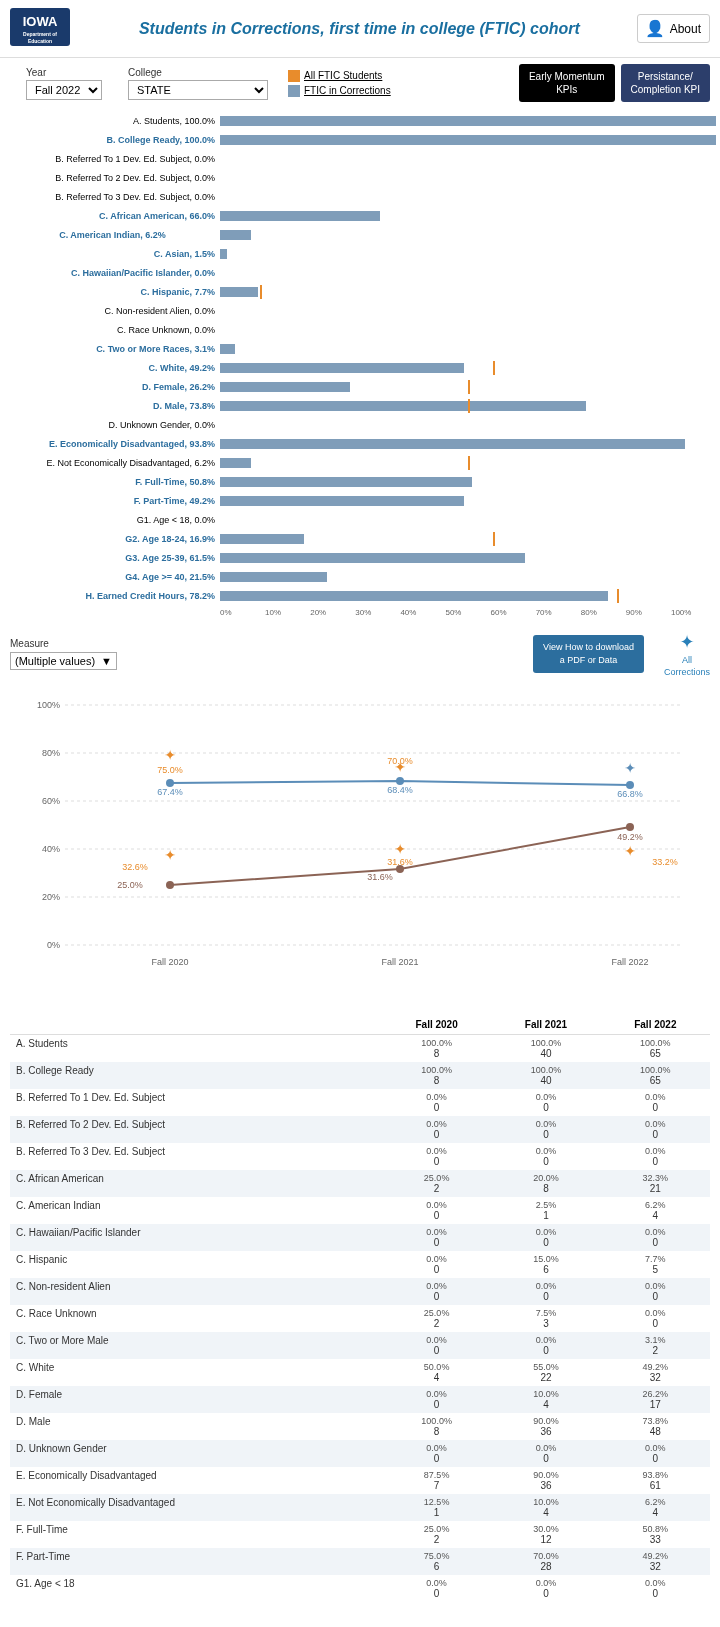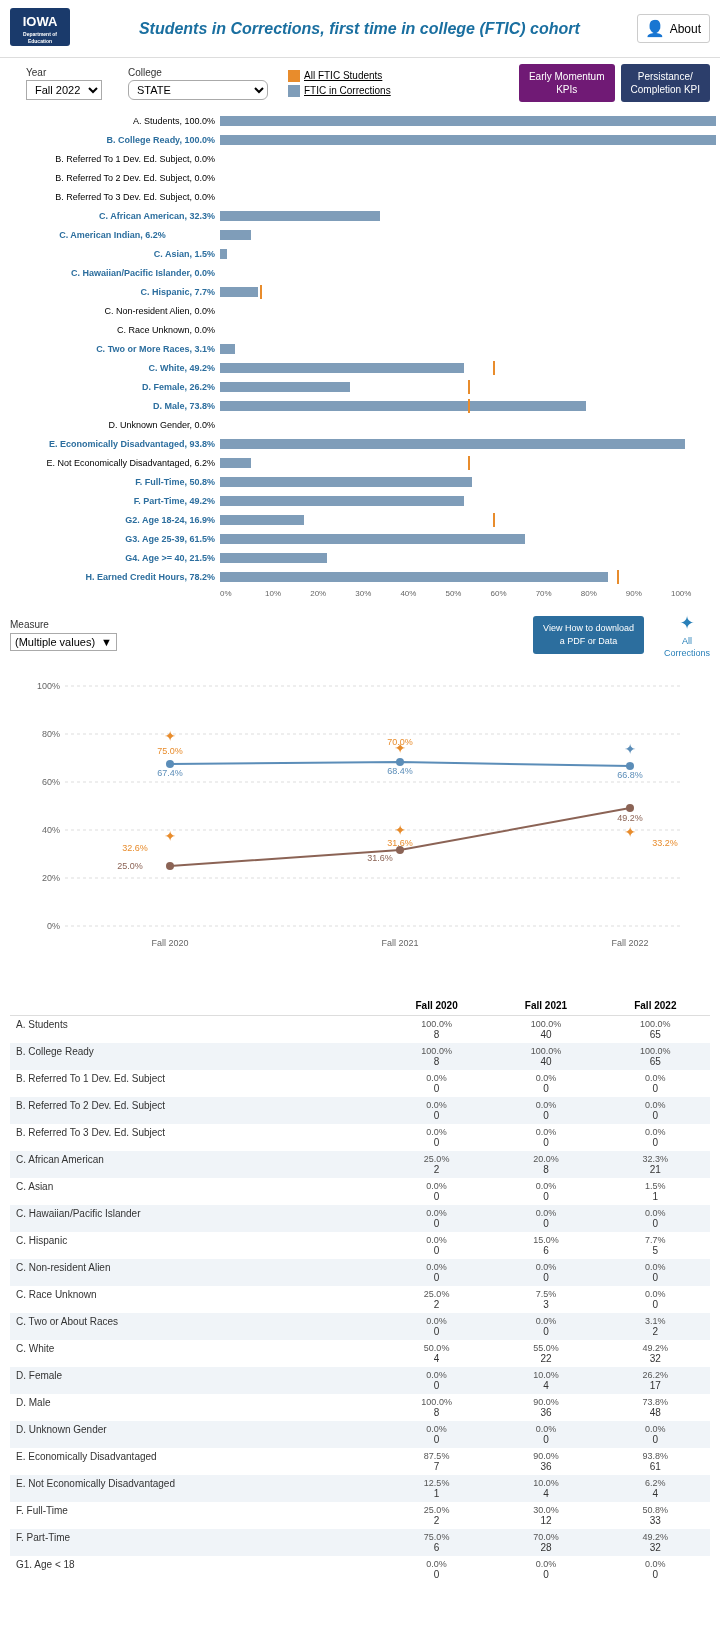--- a/index.html
+++ b/index.html
@@ -85,36 +85,36 @@
 
 <div class="controls">
   <div class="control-group">
     <span class="control-label">Year</span>
     <select>
       <option>Fall 2022</option>
     </select>
   </div>
   <div class="control-group">
     <span class="control-label">College</span>
-    <select style="width:140px;border-radius:6px;">
+    <select style="width:140px;">
       <option>STATE</option>
     </select>
   </div>
   <div class="legend-area">
     <div class="legend-item">
       <div class="legend-box" style="background:#e88c2c;"></div>
       <span>All FTIC Students</span>
     </div>
     <div class="legend-item">
       <div class="legend-box" style="background:#7f9db9;"></div>
       <span>FTIC in Corrections</span>
     </div>
   </div>
   <div class="kpi-buttons">
-    <button class="kpi-btn" style="background:#701a75;">Early Momentum<br>KPIs</button>
+    <button class="kpi-btn" style="background:#000000;">Early Momentum<br>KPIs</button>
     <button class="kpi-btn" style="background:#2c3e6b;">Persistance/<br>Completion KPI</button>
   </div>
 </div>
 
 <div class="bar-chart-section">
   <div id="bar-chart-rows">
       <div class="bar-row">
         <div class="bar-label">A. Students, 100.0%</div>
         <div class="bar-container">
           <div class="bar-bg" style="width: 100%;"></div>
@@ -132,21 +132,21 @@
       </div>
       <div class="bar-row">
         <div class="bar-label">B. Referred To 2 Dev. Ed. Subject, 0.0%</div>
         <div class="bar-container"></div>
       </div>
       <div class="bar-row">
         <div class="bar-label">B. Referred To 3 Dev. Ed. Subject, 0.0%</div>
         <div class="bar-container"></div>
       </div>
       <div class="bar-row">
-        <div class="bar-label" style="color: rgb(44, 110, 158); font-weight: bold;">C. African American, 32.3%</div>
+        <div class="bar-label" style="color: rgb(44, 110, 158); font-weight: bold;">C. African American, 66.0%</div>
         <div class="bar-container">
           <div class="bar-bg" style="width: 32.3%;"></div>
         </div>
       </div>
       <div class="bar-row">
         <div class="bar-label" style="color: rgb(44, 110, 158); font-weight: bold; text-align: center;">C. American Indian, 6.2%</div>
         <div class="bar-container">
           <div class="bar-bg" style="width: 6.2%;"></div>
         </div>
       </div>
@@ -223,20 +223,24 @@
         <div class="bar-label" style="color: rgb(44, 110, 158); font-weight: bold;">F. Full-Time, 50.8%</div>
         <div class="bar-container">
           <div class="bar-bg" style="width: 50.8%;"></div>
         </div>
       </div>
       <div class="bar-row">
         <div class="bar-label" style="color: rgb(44, 110, 158); font-weight: bold;">F. Part-Time, 49.2%</div>
         <div class="bar-container">
           <div class="bar-bg" style="width: 49.2%;"></div>
         </div>
+      </div>
+      <div class="bar-row">
+        <div class="bar-label">G1. Age &lt; 18, 0.0%</div>
+        <div class="bar-container"></div>
       </div>
       <div class="bar-row">
         <div class="bar-label" style="color: rgb(44, 110, 158); font-weight: bold;">G2. Age 18-24, 16.9%</div>
         <div class="bar-container">
           <div class="bar-bg" style="width: 16.9%;"></div>
           <div class="bar-orange-marker" style="left: 55%;"></div>
         </div>
       </div>
       <div class="bar-row">
         <div class="bar-label" style="color: rgb(44, 110, 158); font-weight: bold;">G3. Age 25-39, 61.5%</div>
@@ -437,32 +441,32 @@
           <td class="td-center">
             <div class="td-val">20.0%</div>
             <div class="td-num">8</div>
           </td>
           <td class="td-center">
             <div class="td-val">32.3%</div>
             <div class="td-num">21</div>
           </td>
         </tr>
         <tr>
-          <td>C. Asian</td>
-          <td class="td-center">
-            <div class="td-val">0.0%</div>
-            <div class="td-num">0</div>
-          </td>
-          <td class="td-center">
-            <div class="td-val">0.0%</div>
-            <div class="td-num">0</div>
-          </td>
-          <td class="td-center">
-            <div class="td-val">1.5%</div>
+          <td>C. American Indian</td>
+          <td class="td-center">
+            <div class="td-val">0.0%</div>
+            <div class="td-num">0</div>
+          </td>
+          <td class="td-center">
+            <div class="td-val">2.5%</div>
             <div class="td-num">1</div>
+          </td>
+          <td class="td-center">
+            <div class="td-val">6.2%</div>
+            <div class="td-num">4</div>
           </td>
         </tr>
         <tr>
           <td>C. Hawaiian/Pacific Islander</td>
           <td class="td-center">
             <div class="td-val">0.0%</div>
             <div class="td-num">0</div>
           </td>
           <td class="td-center">
             <div class="td-val">0.0%</div>
@@ -512,21 +516,21 @@
           <td class="td-center">
             <div class="td-val">7.5%</div>
             <div class="td-num">3</div>
           </td>
           <td class="td-center">
             <div class="td-val">0.0%</div>
             <div class="td-num">0</div>
           </td>
         </tr>
         <tr>
-          <td>C. Two or About Races</td>
+          <td>C. Two or More Male</td>
           <td class="td-center">
             <div class="td-val">0.0%</div>
             <div class="td-num">0</div>
           </td>
           <td class="td-center">
             <div class="td-val">0.0%</div>
             <div class="td-num">0</div>
           </td>
           <td class="td-center">
             <div class="td-val">3.1%</div>

